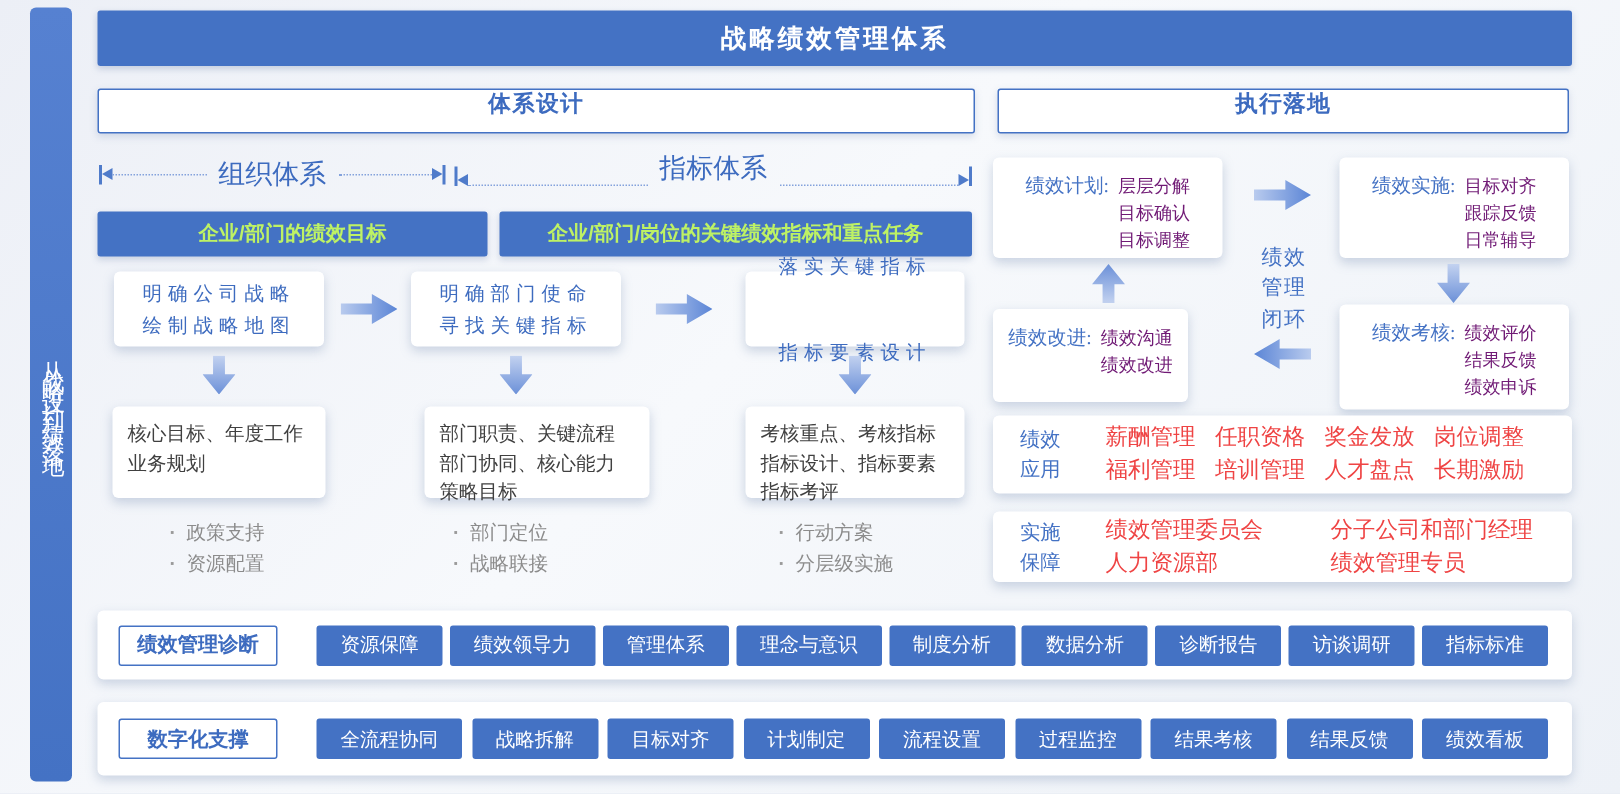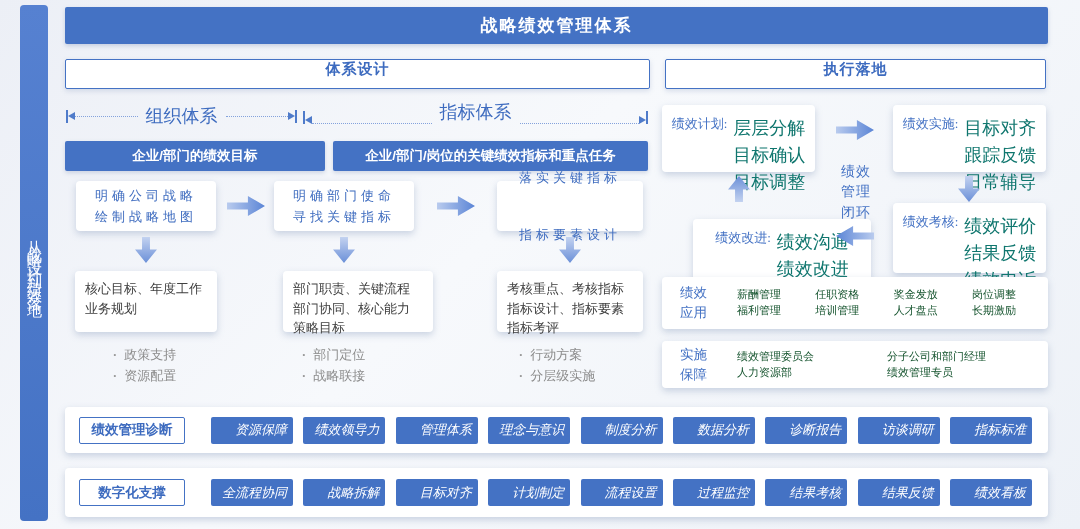--- a/index.html
+++ b/index.html
@@ -29,21 +29,21 @@
   .dim-cap{width:2px;height:13px;background:#4f7bca;}
   .tri{width:0;height:0;border-top:4px solid transparent;border-bottom:4px solid transparent;}
   .tri-l{border-right:7px solid #4f7bca;}
   .tri-r{border-left:7px solid #4f7bca;}
   .dim-line{flex:1;height:0;border-top:1px dotted #84a2dc;}
   .dim-label{color:#3d6bbf;font-size:18px;padding:0 8px;white-space:nowrap;}
 
   
   .track-bar{height:30px;background:#4472c4;border-radius:2px;display:flex;align-items:center;justify-content:center;
     box-shadow:0 2px 4px rgba(120,140,180,.3);}
-  .track-bar span{color:#ffffff;font-size:13.5px;font-weight:bold;}
+  .track-bar span{color:#bef264;font-size:13.5px;font-weight:bold;}
 
   .card{background:#fff;border-radius:4px;box-shadow:0 3px 7px rgba(130,150,185,.38);}
 
   
   .step-box{display:flex;flex-direction:column;align-items:center;justify-content:center;}
   .step-box div{color:#3d6bbf;font-size:13px;letter-spacing:4px;line-height:1.65;white-space:nowrap;}
 
   
   .detail-box{padding:8px 10px;}
   .detail-box div{color:#404040;font-size:13px;line-height:1.5;white-space:nowrap;}
@@ -58,36 +58,36 @@
   .arr-l{width:38px;height:20px;background:linear-gradient(270deg,#b9cbee,#5b85d6);
     clip-path:polygon(100% 32%,45% 32%,45% 100%,0 50%,45% 0,45% 68%,100% 68%);}
   .arr-d{width:22px;height:26px;background:linear-gradient(180deg,#c3d2f0,#6b90d8);
     clip-path:polygon(32% 0,68% 0,68% 48%,100% 48%,50% 100%,0 48%,32% 48%);}
   .arr-u{width:22px;height:26px;background:linear-gradient(0deg,#c3d2f0,#6b90d8);
     clip-path:polygon(50% 0,100% 52%,68% 52%,68% 100%,32% 100%,32% 52%,0 52%);}
 
   
   .node{display:flex;align-items:flex-start;justify-content:center;padding-top:10px;}
   .node .n-label{color:#4472c4;font-size:13px;font-weight:500;white-space:nowrap;margin-right:6px;font-family:Liberation Serif, serif;}
-  .node .n-lines div{color:#0f766e;font-size:18px;line-height:1.5;white-space:nowrap;text-align:center;}
+  .node .n-lines div{color:#701a75;font-size:12px;line-height:1.5;white-space:nowrap;text-align:center;}
   .cycle-center div{color:#4472c4;font-size:14px;line-height:1.45;text-align:center;letter-spacing:1px;}
 
   
   .h-card{display:flex;align-items:center;padding:0 18px;}
   .h-label{color:#4472c4;font-size:13.5px;line-height:1.45;font-weight:500;white-space:nowrap;}
-  .h-group div{color:#14532d;font-size:11px;line-height:1.45;white-space:nowrap;}
+  .h-group div{color:#ef4444;font-size:15px;line-height:1.45;white-space:nowrap;}
 
   
   .row-card{display:flex;align-items:center;padding:0 14px;}
   .outline-btn{width:106px;height:27px;border:1px solid #4472c4;border-radius:2px;background:#fff;
     display:flex;align-items:center;justify-content:center;flex:none;}
   .outline-btn span{color:#3d6bbf;font-size:13.5px;font-weight:bold;}
   .pill-set{flex:1;display:flex;justify-content:space-between;margin-left:26px;margin-right:2px;}
-  .pill{min-width:82px;height:27px;background:#4472c4;border-radius:2px;padding:0 6px;
-    display:flex;align-items:center;justify-content:flex-end;font-style:italic;}
+  .pill{min-width:82px;height:27px;background:#4472c4;border-radius:2px;padding:0 16px;
+    display:flex;align-items:center;justify-content:flex-start;}
   .pill span{color:#fff;font-size:13px;white-space:nowrap;}
 </style>
 </head>
 <body>
 
 <div class="page">
 
   <div class="abs left-bar">
     <span>从战略设计到绩效落地</span>
   </div>
@@ -195,21 +195,21 @@
   </div>
 
   <div class="abs arr-u" style="left:728px;top:176px;"></div>
   <div class="abs cycle-center" style="left:834px;top:161px;width:44px;">
     <div>绩效</div>
     <div>管理</div>
     <div>闭环</div>
   </div>
   <div class="abs arr-d" style="left:958px;top:176px;"></div>
 
-  <div class="abs card node" style="left:662px;top:219px;width:178px;height:62px;margin-left:31px;">
+  <div class="abs card node" style="left:662px;top:206px;width:130px;height:62px;">
     <span class="n-label">绩效改进:</span>
     <div class="n-lines">
       <div>绩效沟通</div>
       <div>绩效改进</div>
     </div>
   </div>
   <div class="abs arr-l" style="left:836px;top:226px;"></div>
   <div class="abs card node" style="left:893px;top:203px;width:153px;height:70px;">
     <span class="n-label">绩效考核:</span>
     <div class="n-lines">

